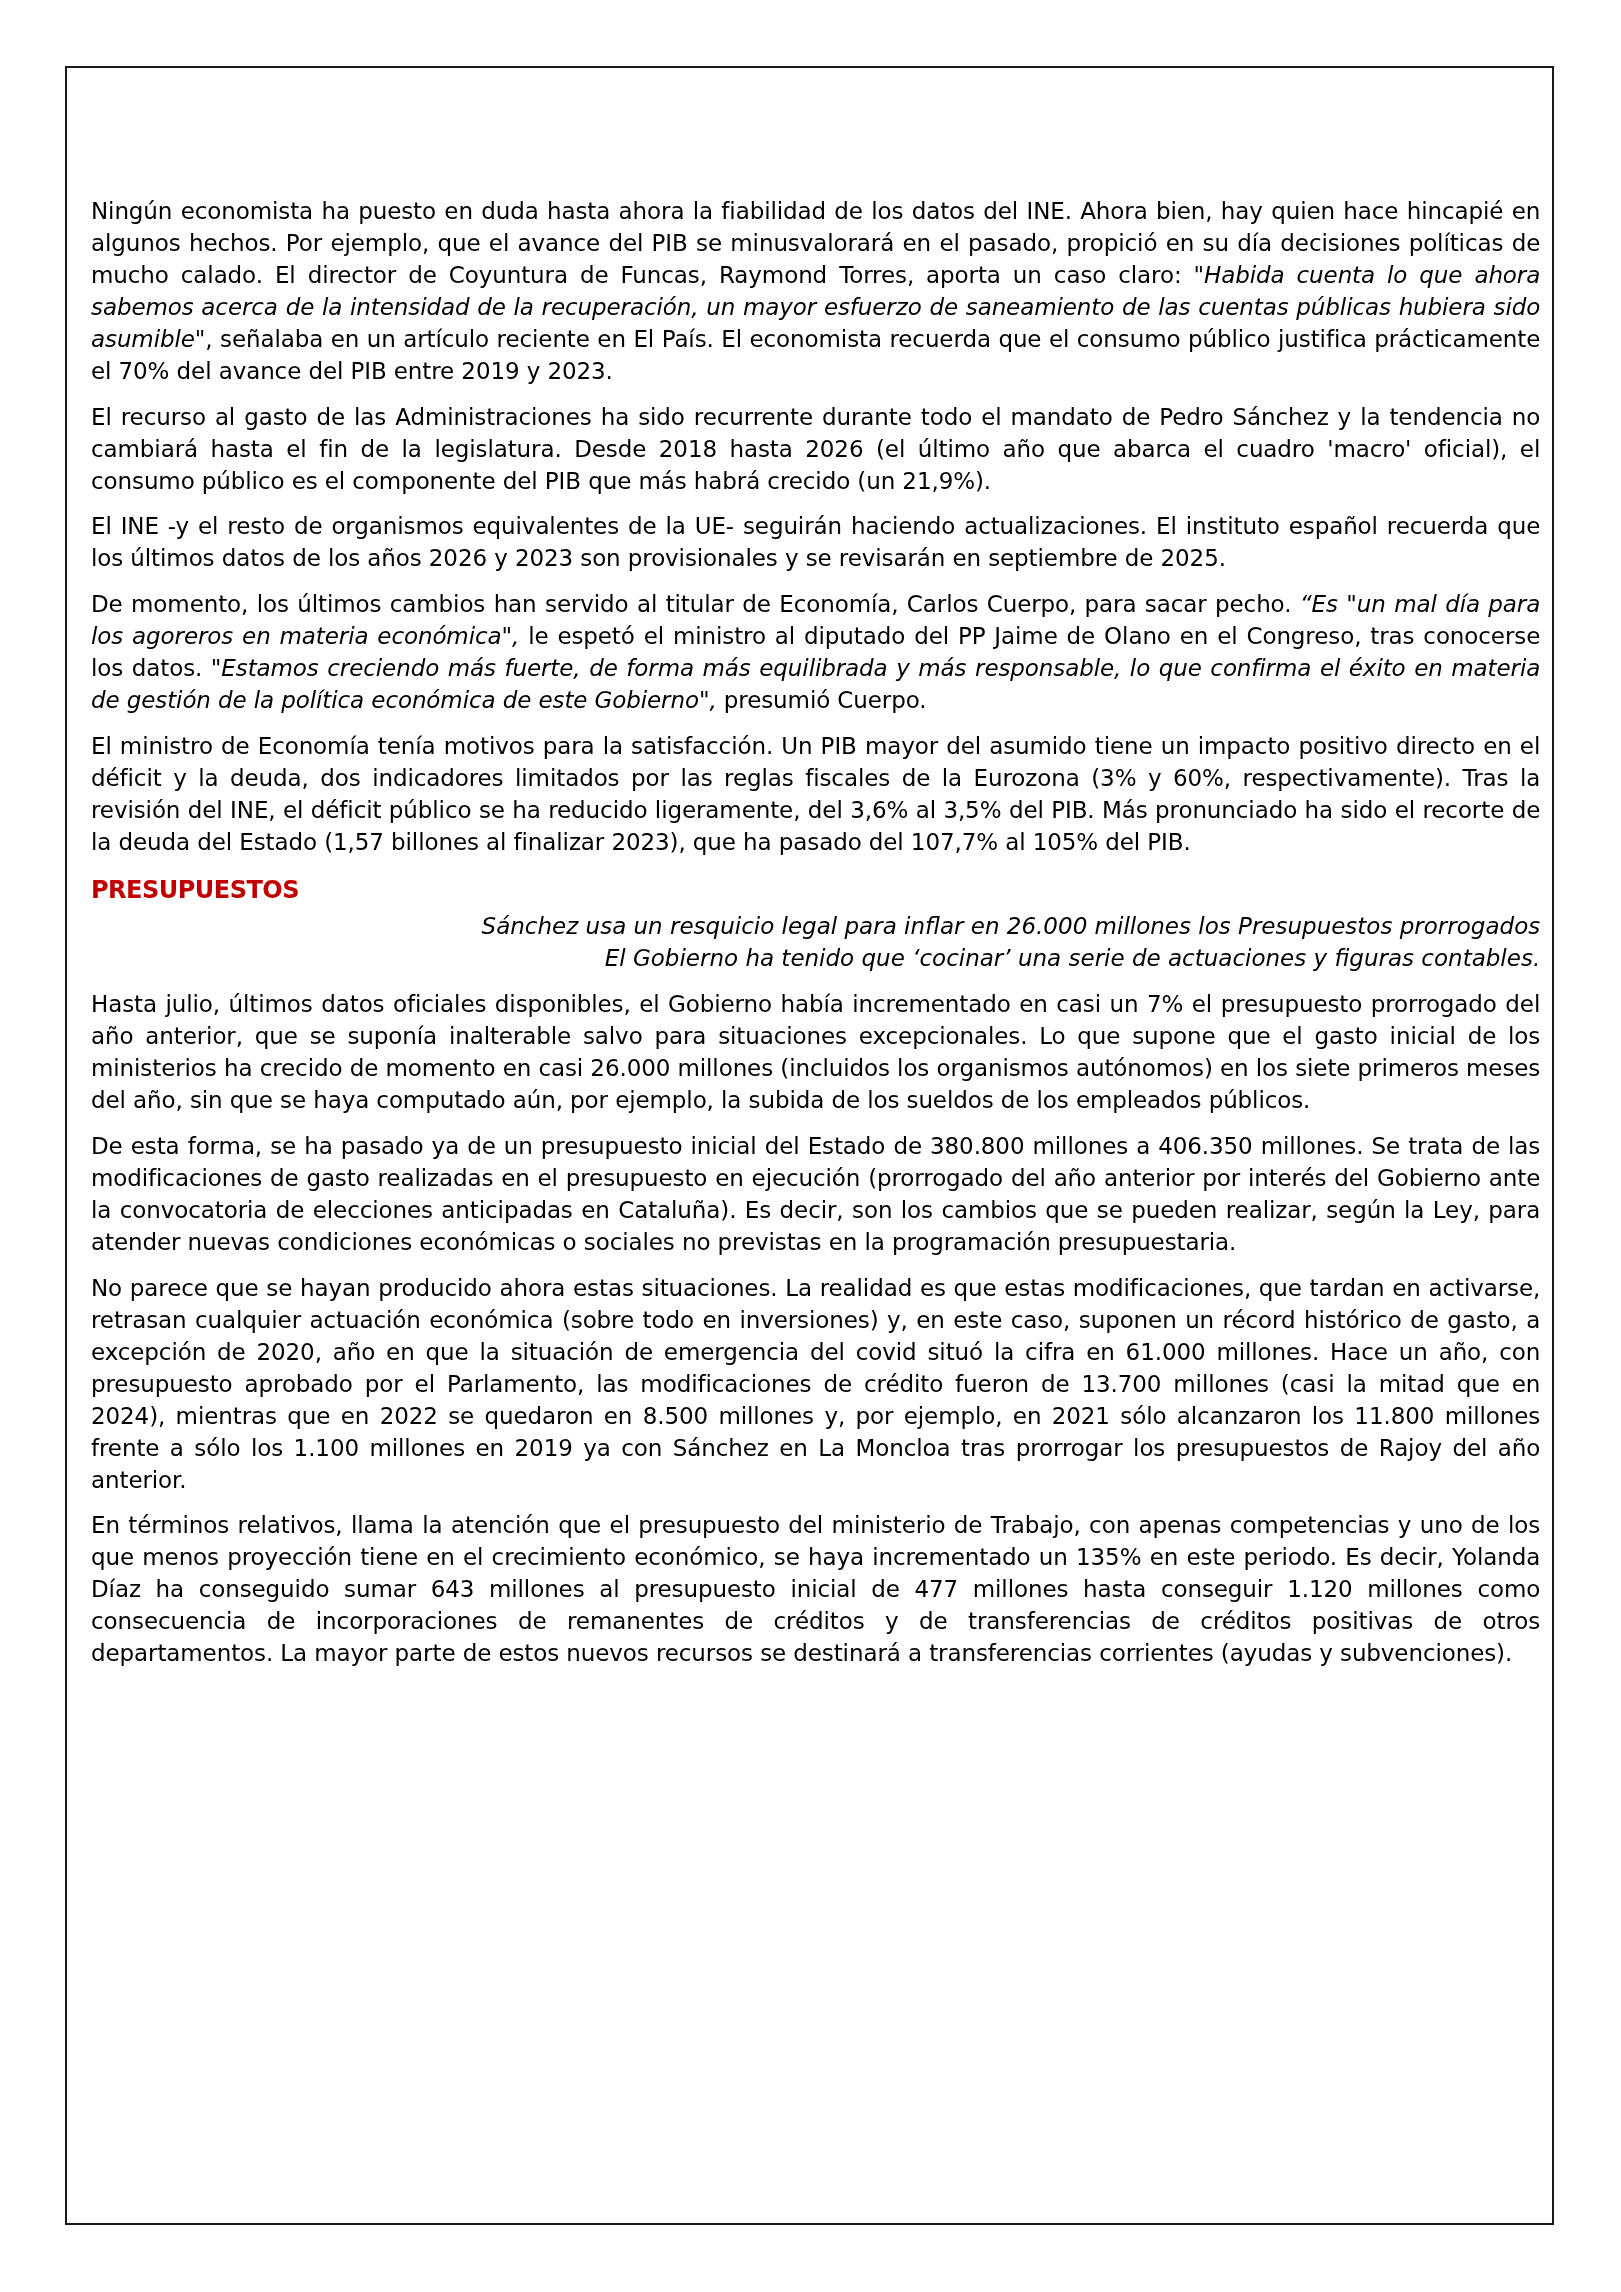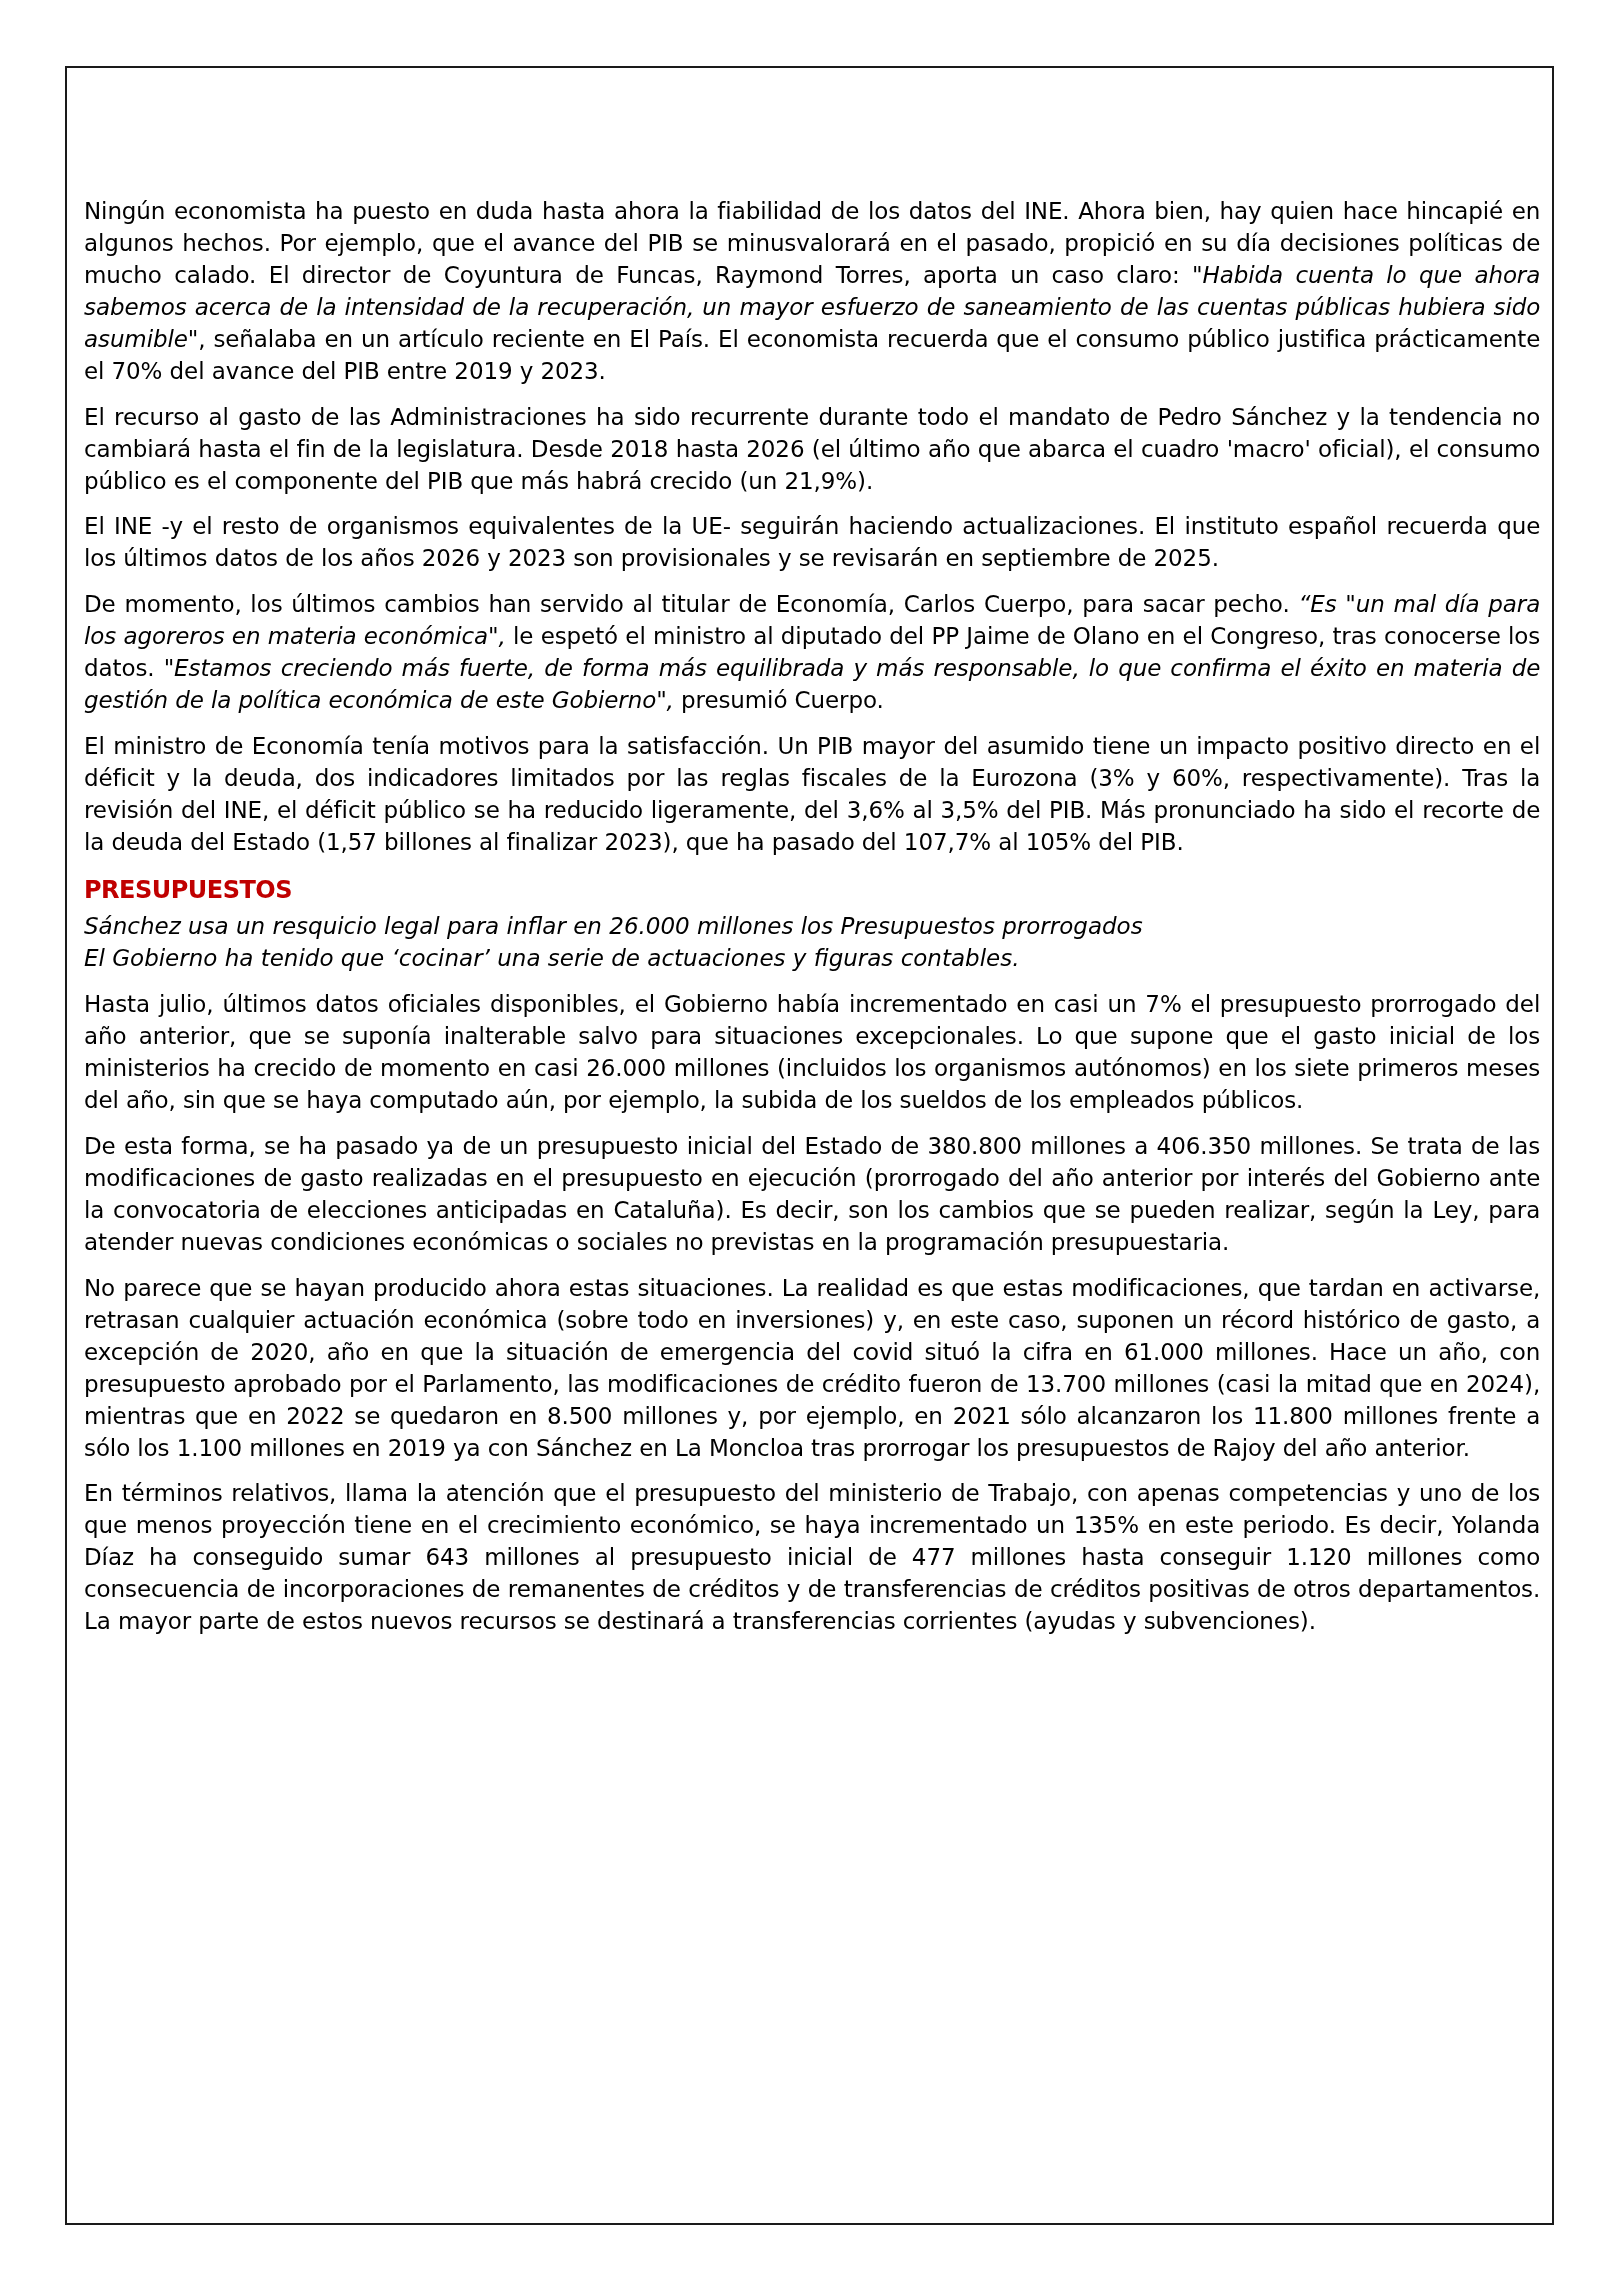--- a/index.html
+++ b/index.html
@@ -8,21 +8,21 @@
     position: absolute;
     left: 65px; top: 66px;
     width: 1489px; height: 2159px;
     border: 2px solid #1a1a1a;
     border-bottom-width: 2.9px;
     box-sizing: border-box;
     background: #ffffff;
   }
   .content {
     position: absolute;
-    left: 17px; right: 11.8px; top: 127px;
+    left: 24px; right: 11.8px; top: 127px;
     font-family: "DejaVu Sans", sans-serif;
     font-size: 23px;
     line-height: 32px;
     color: #000000;
   }
   .content p {
     margin: 0 0 13.7px 0;
     text-align: justify;
     letter-spacing: -0.1px;
   }
@@ -40,21 +40,21 @@
     line-height: 39px;
     color: #c00000;
     letter-spacing: -0.5px;
   }
   .subtitle {
     margin: 0 0 13.7px 0;
     text-align: center;
     font-style: italic;
     line-height: 32px;
   }
-  .subtitle div { text-align: left; }
+  .subtitle div { text-align: right; }
 </style>
 </head>
 <body>
 
 <div class="page-frame">
   <div class="content">
 
     <p><span>Ningún economista ha puesto en duda hasta ahora la fiabilidad de los datos del INE. Ahora bien, hay quien hace hincapié en algunos hechos. Por ejemplo, que el avance del PIB se minusvalorará en el pasado, propició en su día decisiones políticas de mucho calado. El director de Coyuntura de Funcas, Raymond Torres, aporta un caso claro: "</span><em>Habida cuenta lo que ahora sabemos acerca de la intensidad de la recuperación, un mayor esfuerzo de saneamiento de las cuentas públicas hubiera sido asumible</em><span>", señalaba en un artículo reciente en El País. El economista recuerda que el consumo público justifica prácticamente el 70% del avance del PIB entre 2019 y 2023.</span></p>
 
     <p>El recurso al gasto de las Administraciones ha sido recurrente durante todo el mandato de Pedro Sánchez y la tendencia no cambiará hasta el fin de la legislatura. Desde 2018 hasta 2026 (el último año que abarca el cuadro 'macro' oficial), el consumo público es el componente del PIB que más habrá crecido (un 21,9%).</p>

